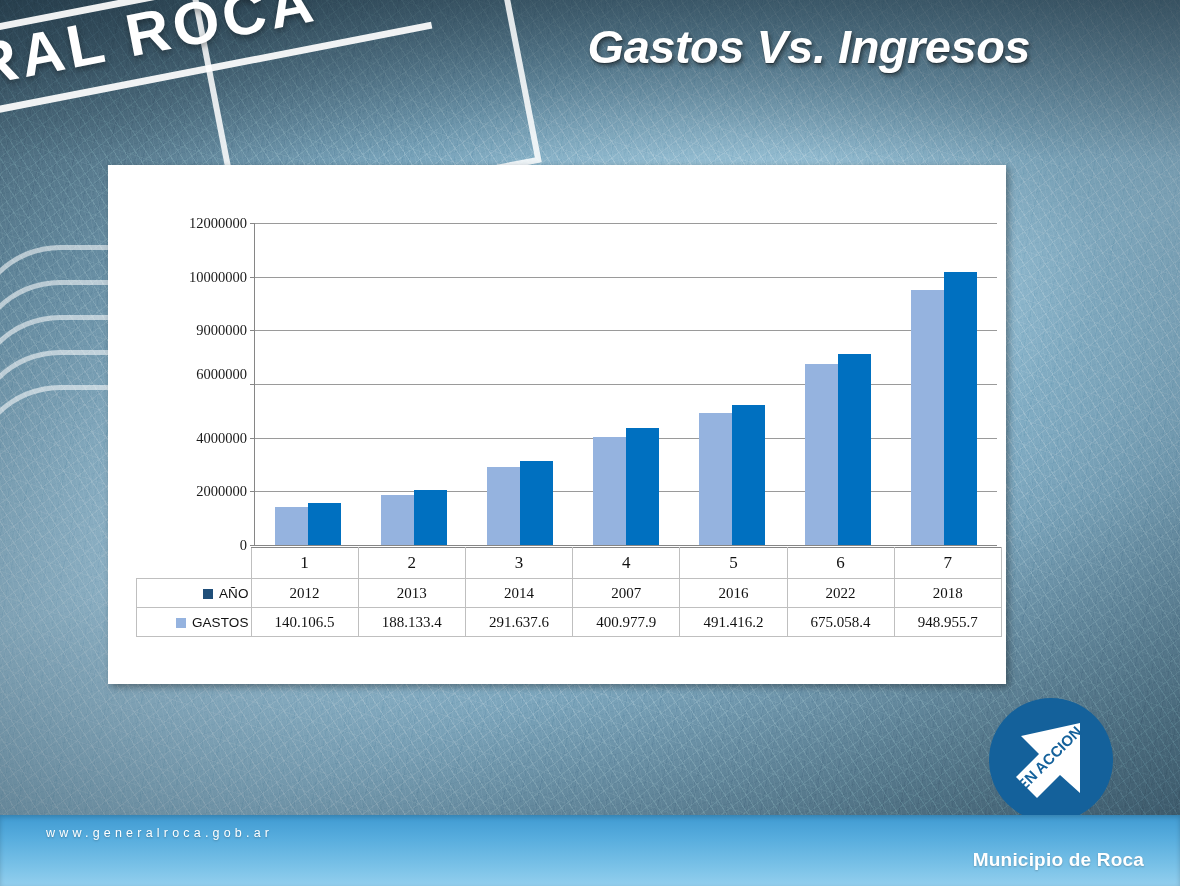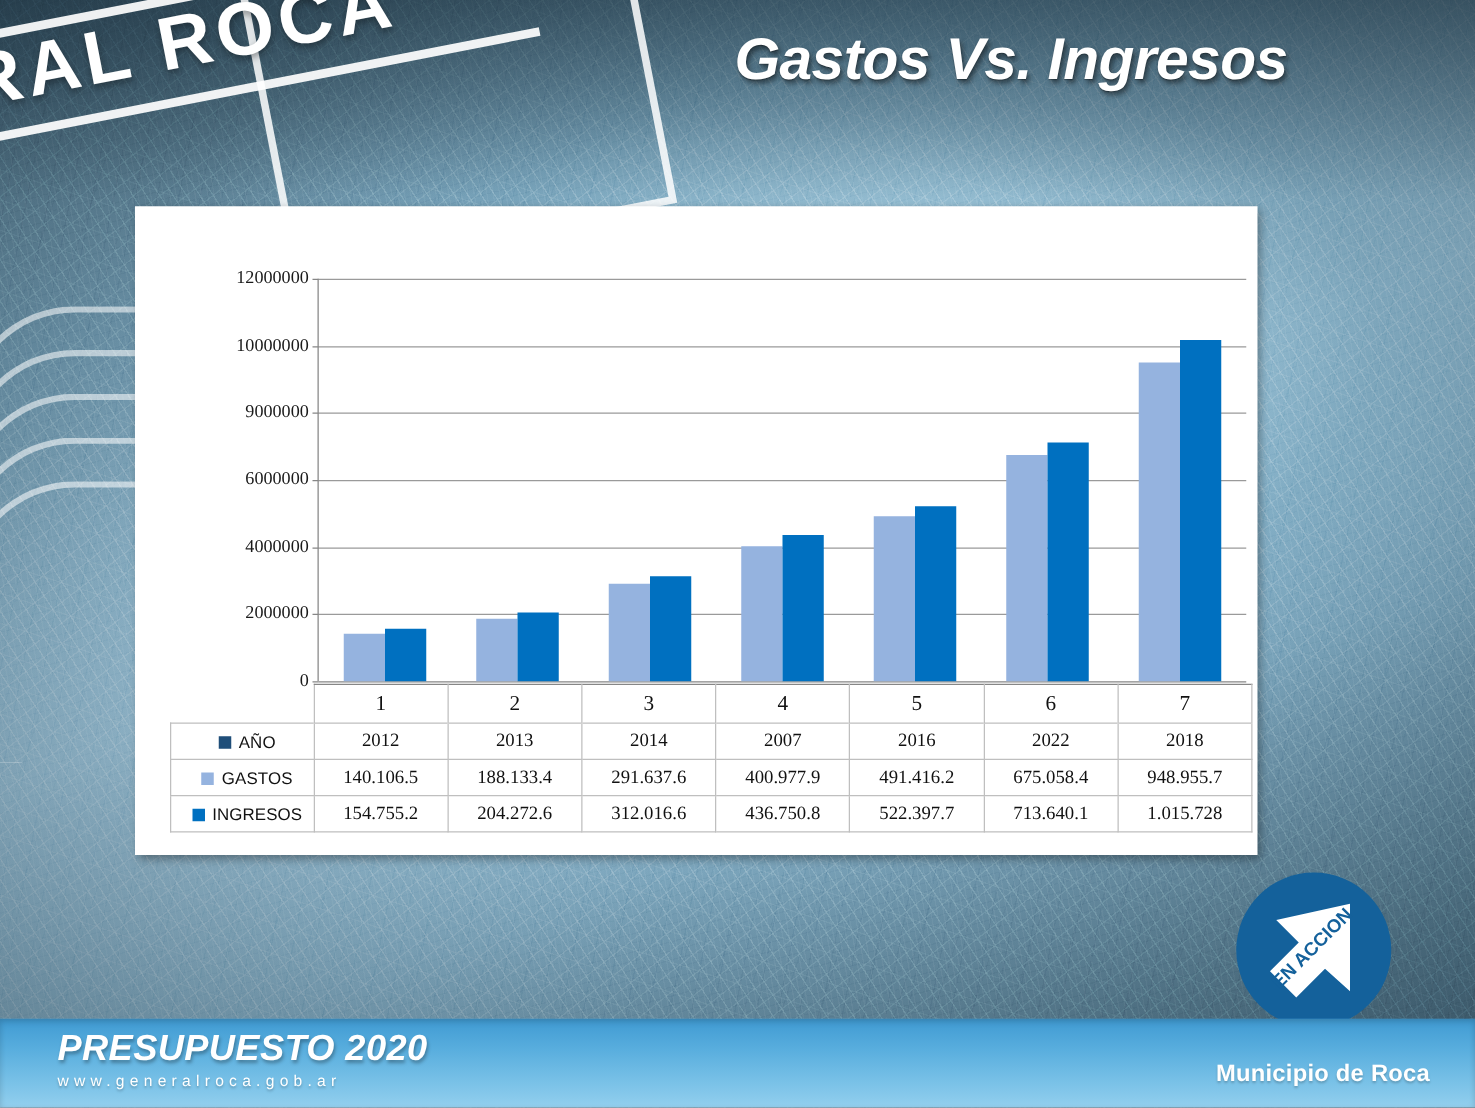--- a/index.html
+++ b/index.html
@@ -76,21 +76,21 @@
   .bar{width:33px;}
   .bar.gastos{background:#95B3DF;}
   .bar.ingresos{background:#0070C0;}
 
   
   .dtable{position:absolute;left:28px;top:382px;width:866px;
       border-collapse:collapse;table-layout:fixed;}
   .dtable td{border:1px solid #bfbfbf;height:28px;font-size:15px;color:#111;
       text-align:center;font-family:"Liberation Serif",serif;padding:0 2px;
       white-space:nowrap;overflow:hidden;}
-  .dtable td.rowhead{text-align:center;padding-left:10px;width:102px;
+  .dtable td.rowhead{text-align:right;padding-left:10px;width:102px;
       font-family:"Liberation Sans",sans-serif;font-size:13.5px;letter-spacing:.1px;}
   .swatch{display:inline-block;width:10px;height:10px;margin-right:6px;vertical-align:middle;}
   .sw-anio{background:#1F4E79;}
   .sw-gastos{background:#95B3DF;}
   .sw-ingresos{background:#0070C0;}
   .xrow td{border:none;border-left:1px solid #bfbfbf;border-right:1px solid #bfbfbf;
       border-top:1px solid #868686;height:30px;font-size:17px;}
   .xrow td.rowhead{border-left:none;border-right:1px solid #bfbfbf;}
   .xrow td.blank{border-left:none;border-right:none;border-top:none;}
 
@@ -145,21 +145,21 @@
           <div class="ytick" style="top: 322px;"></div>
           <div class="ylabel" style="top: 322px;">0</div>
           <div class="gridline" style="top: 268.333px;"></div>
           <div class="ytick" style="top: 268.333px;"></div>
           <div class="ylabel" style="top: 268.333px; text-align: right;">2000000</div>
           <div class="gridline" style="top: 214.667px;"></div>
           <div class="ytick" style="top: 214.667px;"></div>
           <div class="ylabel" style="top: 214.667px;">4000000</div>
           <div class="gridline" style="top: 161px;"></div>
           <div class="ytick" style="top: 161px;"></div>
-          <div class="ylabel" style="top: 161px;">6000000</div>
+          <div class="ylabel" style="top: 151px;">6000000</div>
           <div class="gridline" style="top: 107.333px;"></div>
           <div class="ytick" style="top: 107.333px;"></div>
           <div class="ylabel" style="top: 107.333px;">9000000</div>
           <div class="gridline" style="top: 53.6667px;"></div>
           <div class="ytick" style="top: 53.6667px;"></div>
           <div class="ylabel" style="top: 53.6667px;">10000000</div>
           <div class="gridline" style="top: 0px;"></div>
           <div class="ytick" style="top: 0px;"></div>
           <div class="ylabel" style="top: 0px;">12000000</div>
         </div>
@@ -220,44 +220,33 @@
           <tr>
             <td class="rowhead"><span class="swatch sw-gastos"></span>GASTOS</td>
             <td>140.106.5</td>
             <td>188.133.4</td>
             <td>291.637.6</td>
             <td>400.977.9</td>
             <td>491.416.2</td>
             <td>675.058.4</td>
             <td>948.955.7</td>
           </tr>
-          <tr>
-            <td class="rowhead"><span class="swatch sw-ingresos"></span>INGRESOS</td>
-            <td>154.755.2</td>
-            <td>204.272.6</td>
-            <td>312.016.6</td>
-            <td>436.750.8</td>
-            <td>522.397.7</td>
-            <td>713.640.1</td>
-            <td>1.015.728</td>
-          </tr>
         </tbody>
     </table>
 
   </div>
 
   <div class="badge">
     <svg viewBox="0 0 126 126" width="126" height="126">
       <circle cx="63" cy="63" r="62" fill="#14619B"></circle>
       <path d="M92 26 L92 96 L72 78 L49 101 L28 80 L51 57 L33 39 Z" fill="#ffffff"></path>
       <text x="63" y="66" fill="#14619B" font-family="Liberation Sans, sans-serif" font-size="15" font-weight="bold" text-anchor="middle" transform="rotate(-45 63 63)" id="badge-text">EN ACCION</text>
     </svg>
   </div>
 
   <div class="footer">
     <div class="f-left">
-      <div class="f-title">PRESUPUESTO 2020</div>
       <div class="f-url">www.generalroca.gob.ar</div>
     </div>
     <div class="f-right">Municipio de Roca</div>
   </div>
 
 </div>
 
 </body></html>

